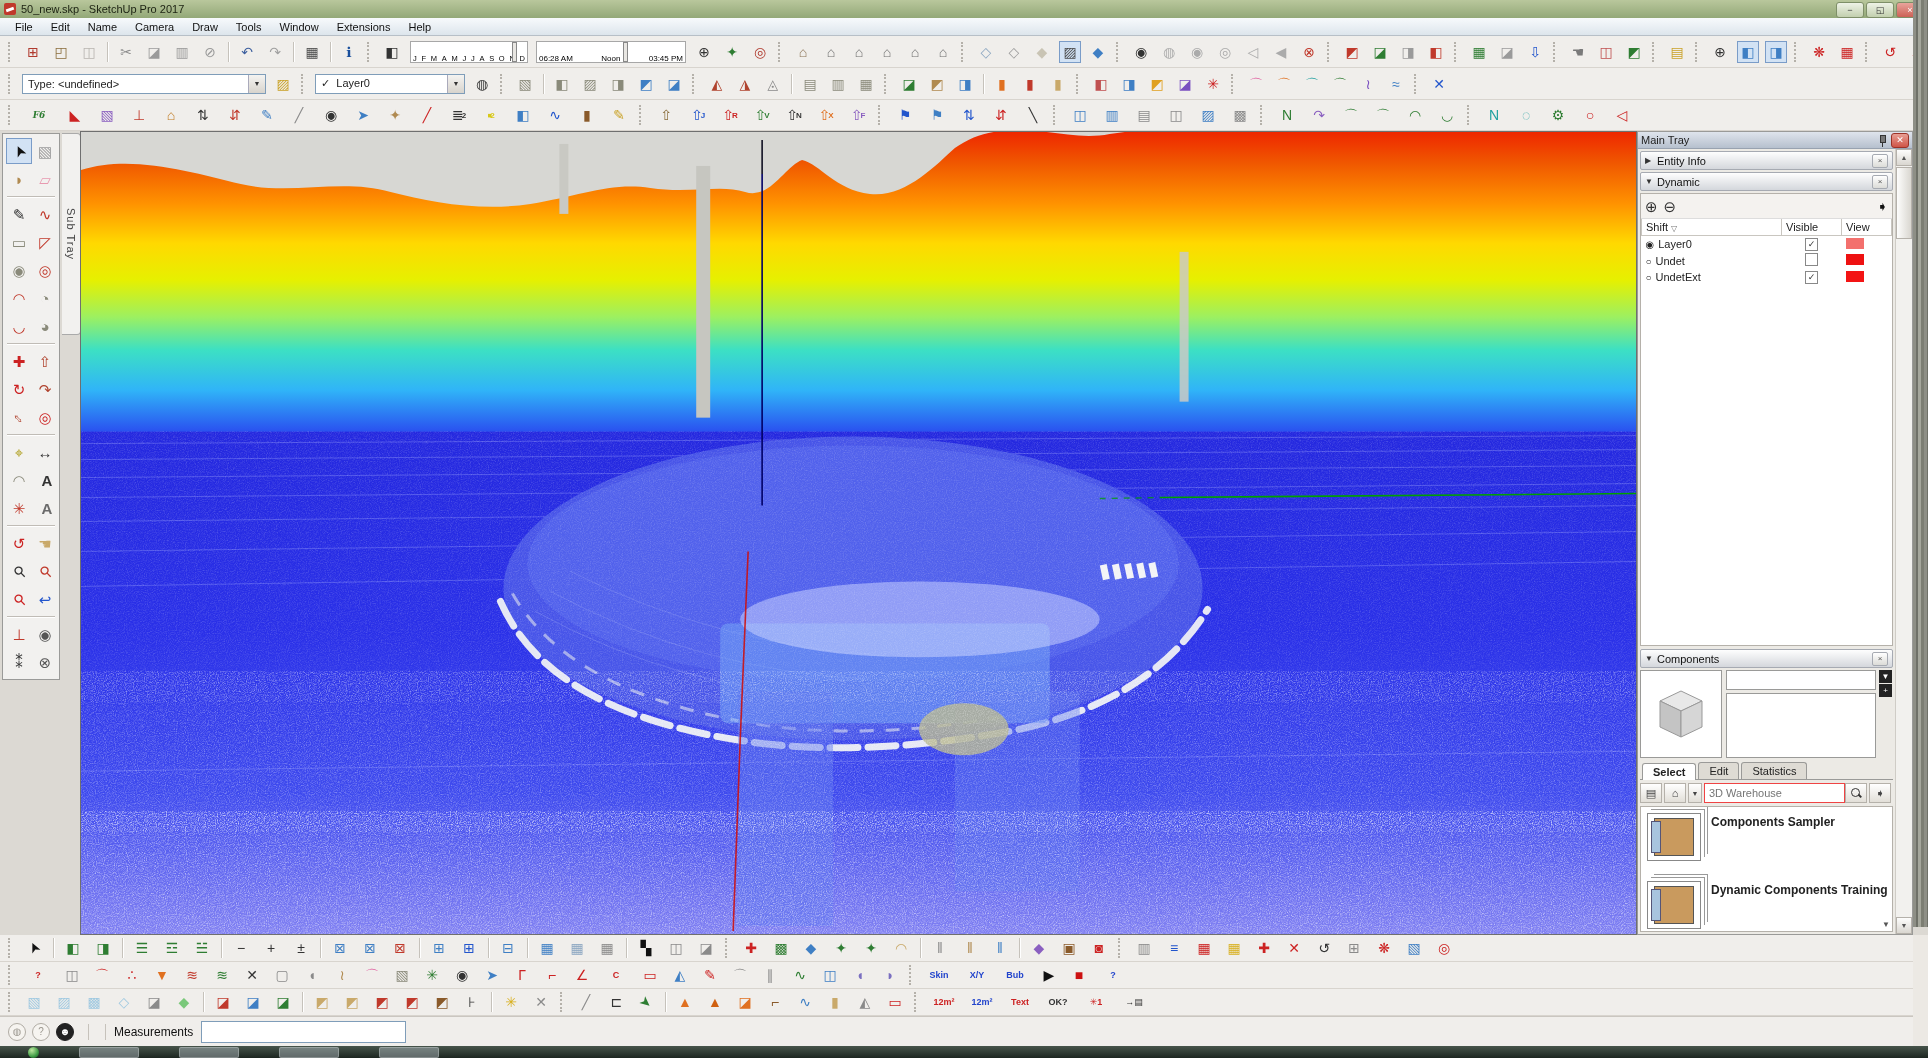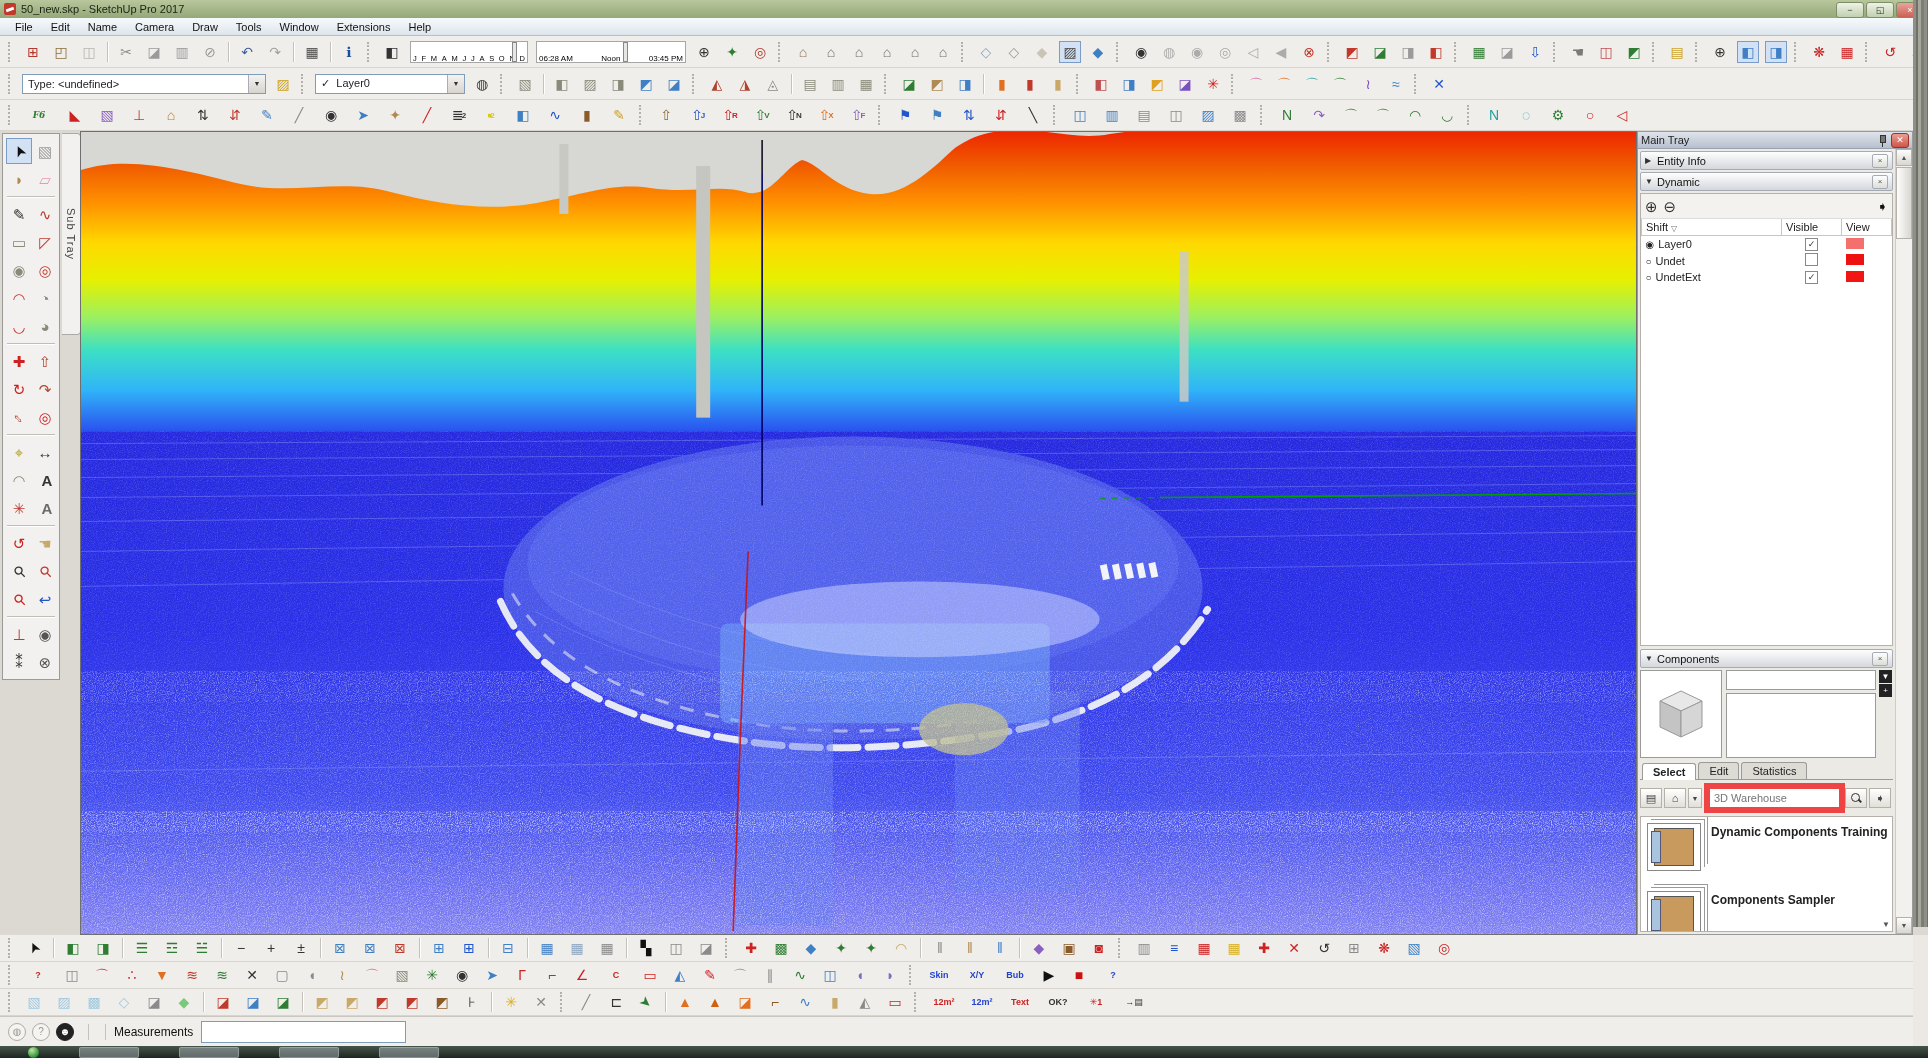--- a/index.html
+++ b/index.html
@@ -104,21 +104,21 @@
   .comp-name{height:18px;border:1px solid #9a9a98;background:#fff;margin-bottom:3px;font-size:11px;padding:0 3px;}
   .comp-desc{flex:1;border:1px solid #9a9a98;background:#fff;}
   .comp-mini{width:16px;display:flex;flex-direction:column;align-items:center;padding-left:2px;}
   .mini-btn{width:13px;height:13px;background:#222;color:#fff;font-size:8px;display:flex;align-items:center;justify-content:center;margin-bottom:1px;}
   .comp-tabs{display:flex;border-bottom:1px solid #9a9a98;padding-left:2px;flex:0 0 auto;}
   .tab{padding:2px 10px;border:1px solid #9a9a98;border-bottom:none;border-radius:3px 3px 0 0;background:#dedbd4;margin-right:2px;font-size:11px;}
   .tab.active{background:#fff;position:relative;top:1px;font-weight:bold;}
   .comp-search{display:flex;align-items:center;padding:3px 0;flex:0 0 auto;}
   .csq{width:20px;height:18px;border:1px solid #b5b1aa;background:linear-gradient(#fff,#e2dfd8);display:flex;align-items:center;justify-content:center;font-size:11px;color:#444;margin-right:2px;}
   .csq.dd{width:12px;font-size:7px;}
-  .search-input{flex:1;height:18px;border:6px solid #ef4444;font-size:11px;padding:0 4px;color:#333;min-width:0;}
+  .search-input{flex:1;height:18px;border:1px solid #ef4444;font-size:11px;padding:0 4px;color:#333;min-width:0;}
   .mag{position:relative;width:10px;height:10px;}
   .mag::before{content:"";position:absolute;left:0;top:0;width:7px;height:7px;border:1.5px solid #333;border-radius:50%;}
   .mag::after{content:"";position:absolute;left:7px;top:7px;width:4px;height:1.5px;background:#333;transform:rotate(45deg);}
   .comp-list{flex:1;background:#fff;border:1px solid #b5b1aa;overflow:hidden;position:relative;}
   .citem{display:flex;padding:6px 4px 14px 6px;}
   .fstack{width:52px;height:46px;position:relative;margin-right:10px;flex:0 0 auto;
           box-shadow:3px -3px 0 0 #fff,4px -4px 0 0 #999,6px -6px 0 0 #fff,7px -7px 0 0 #999;background:#fff;border:1px solid #888;}
   .folder{position:absolute;inset:4px 6px 4px 6px;background:#c99a5e;border:1px solid #555;}
   .folder::before{content:"";position:absolute;left:-4px;top:2px;width:8px;height:30px;background:#a8c4de;border:1px solid #557;}
   .citem .clabel{font-weight:bold;font-size:12px;padding-top:2px;}
@@ -950,27 +950,27 @@
               <span class="csq">
                   <span class="mag"></span>
                 </span>
               <span class="csq">➧</span>
             </div>
             <div class="comp-list" id="comp-list">
                 <div class="citem">
                   <span class="fstack">
                     <span class="folder"></span>
                   </span>
-                  <span class="clabel">Dynamic Components Training</span>
+                  <span class="clabel">Components Sampler</span>
                 </div>
                 <div class="citem">
                   <span class="fstack">
                     <span class="folder"></span>
                   </span>
-                  <span class="clabel">Components Sampler</span>
+                  <span class="clabel">Dynamic Components Training</span>
                 </div>
                 <span class="list-dn">▼</span>
               </div>
           </div>
         </div>
         <div class="tray-scrollbar">
           <span class="sb-btn">▲</span>
           <span class="sb-thumb"></span>
           <span class="sb-track"></span>
           <span class="sb-btn">▼</span>

